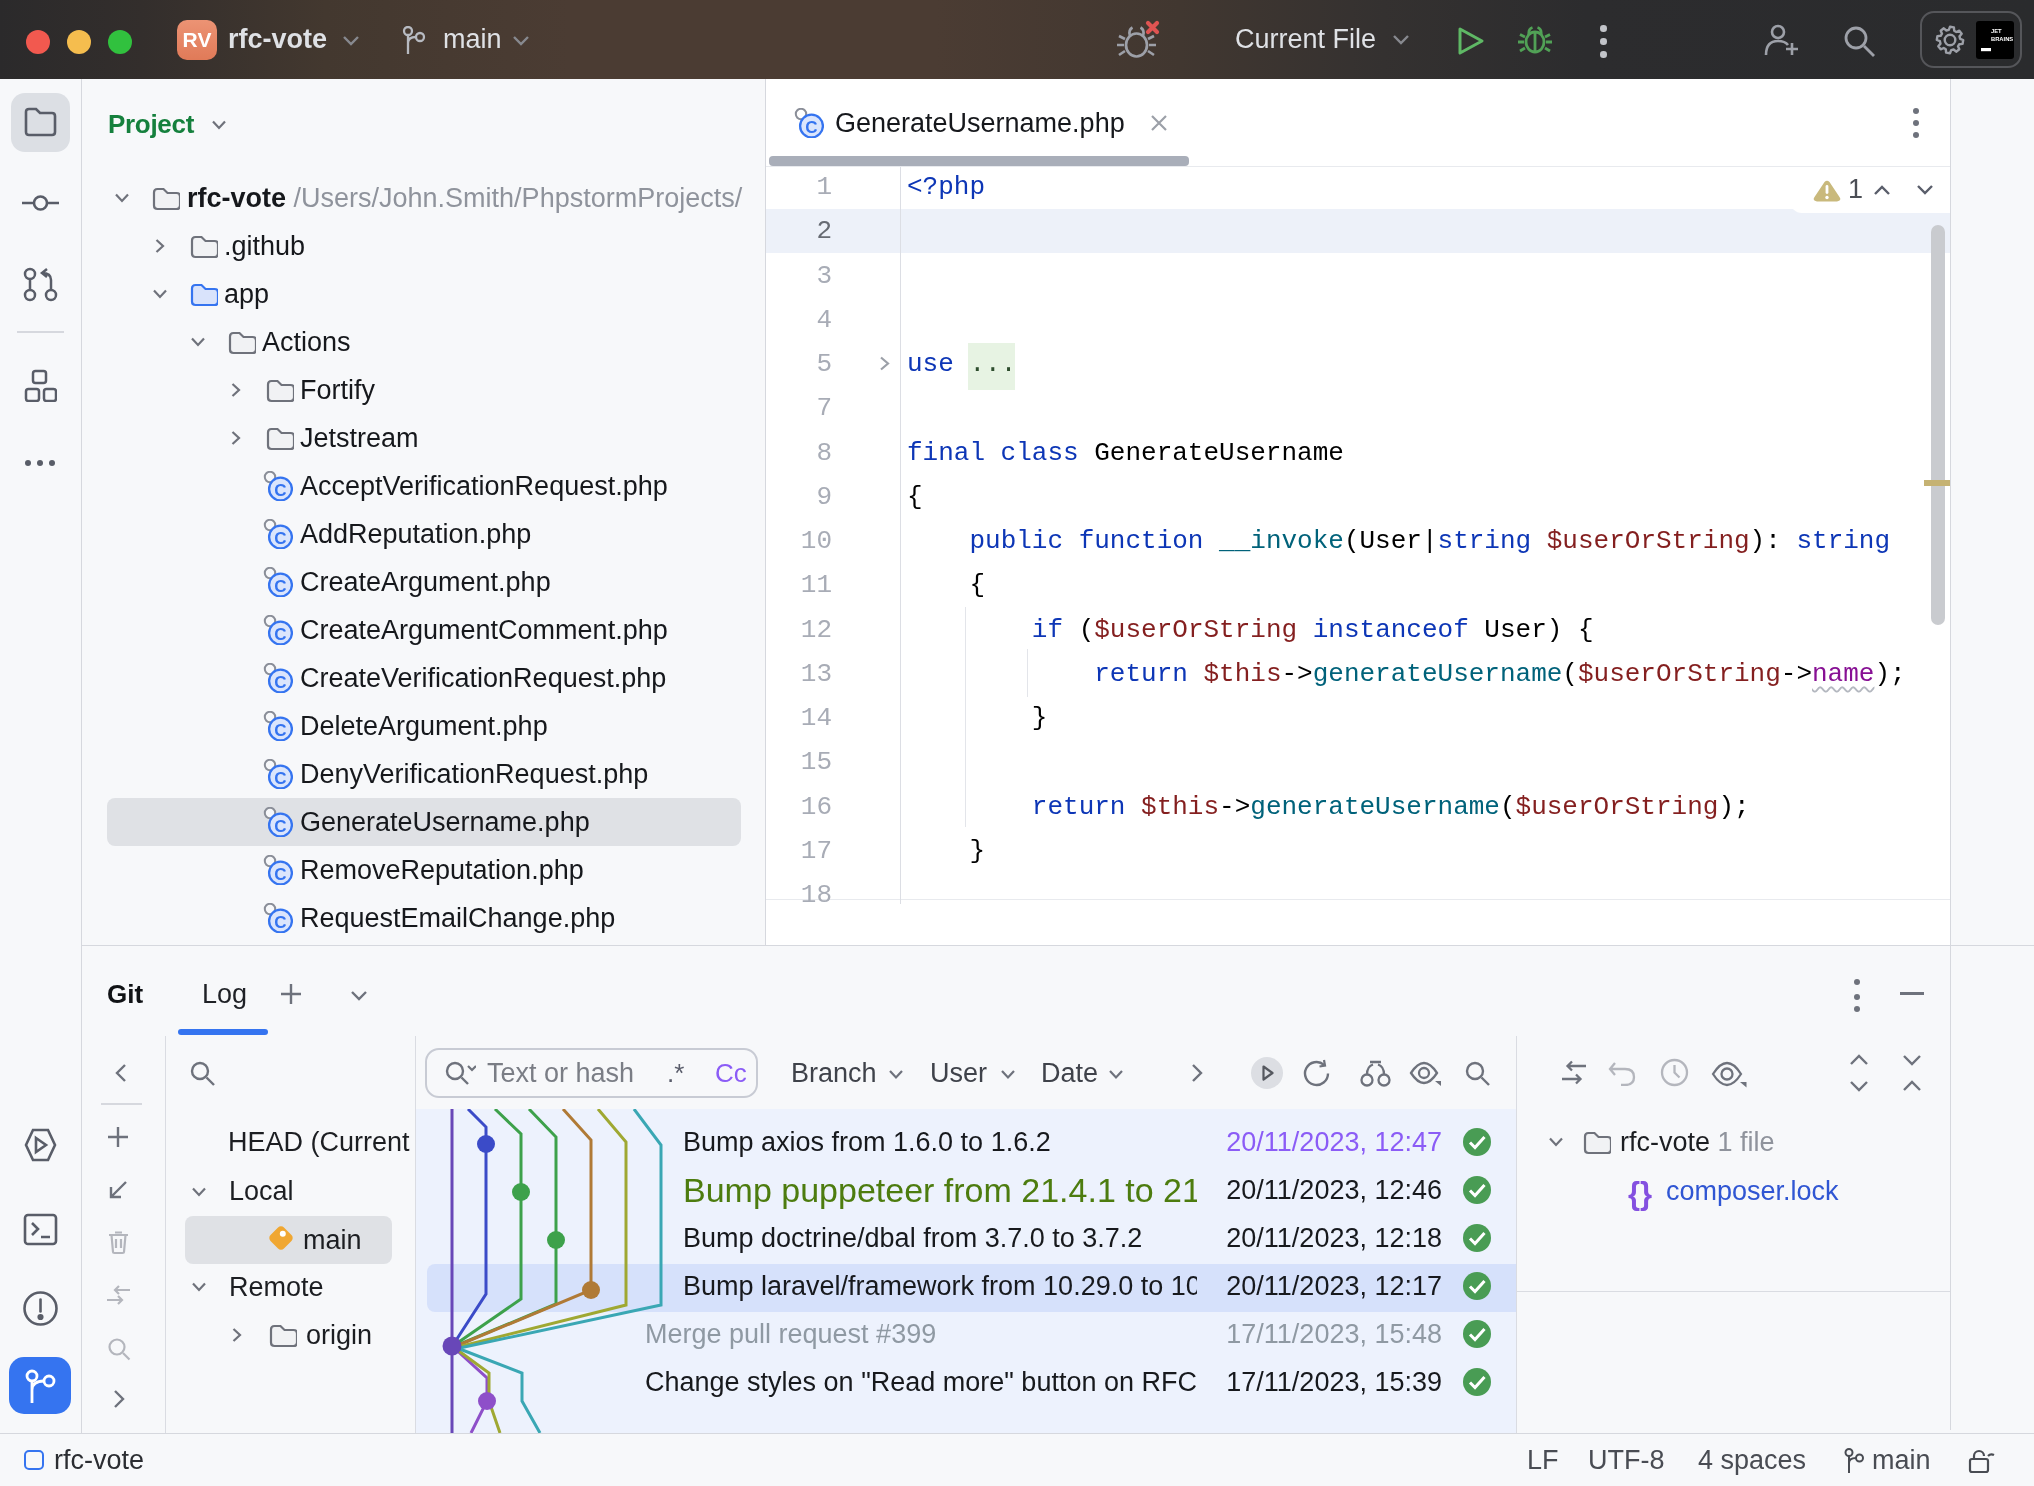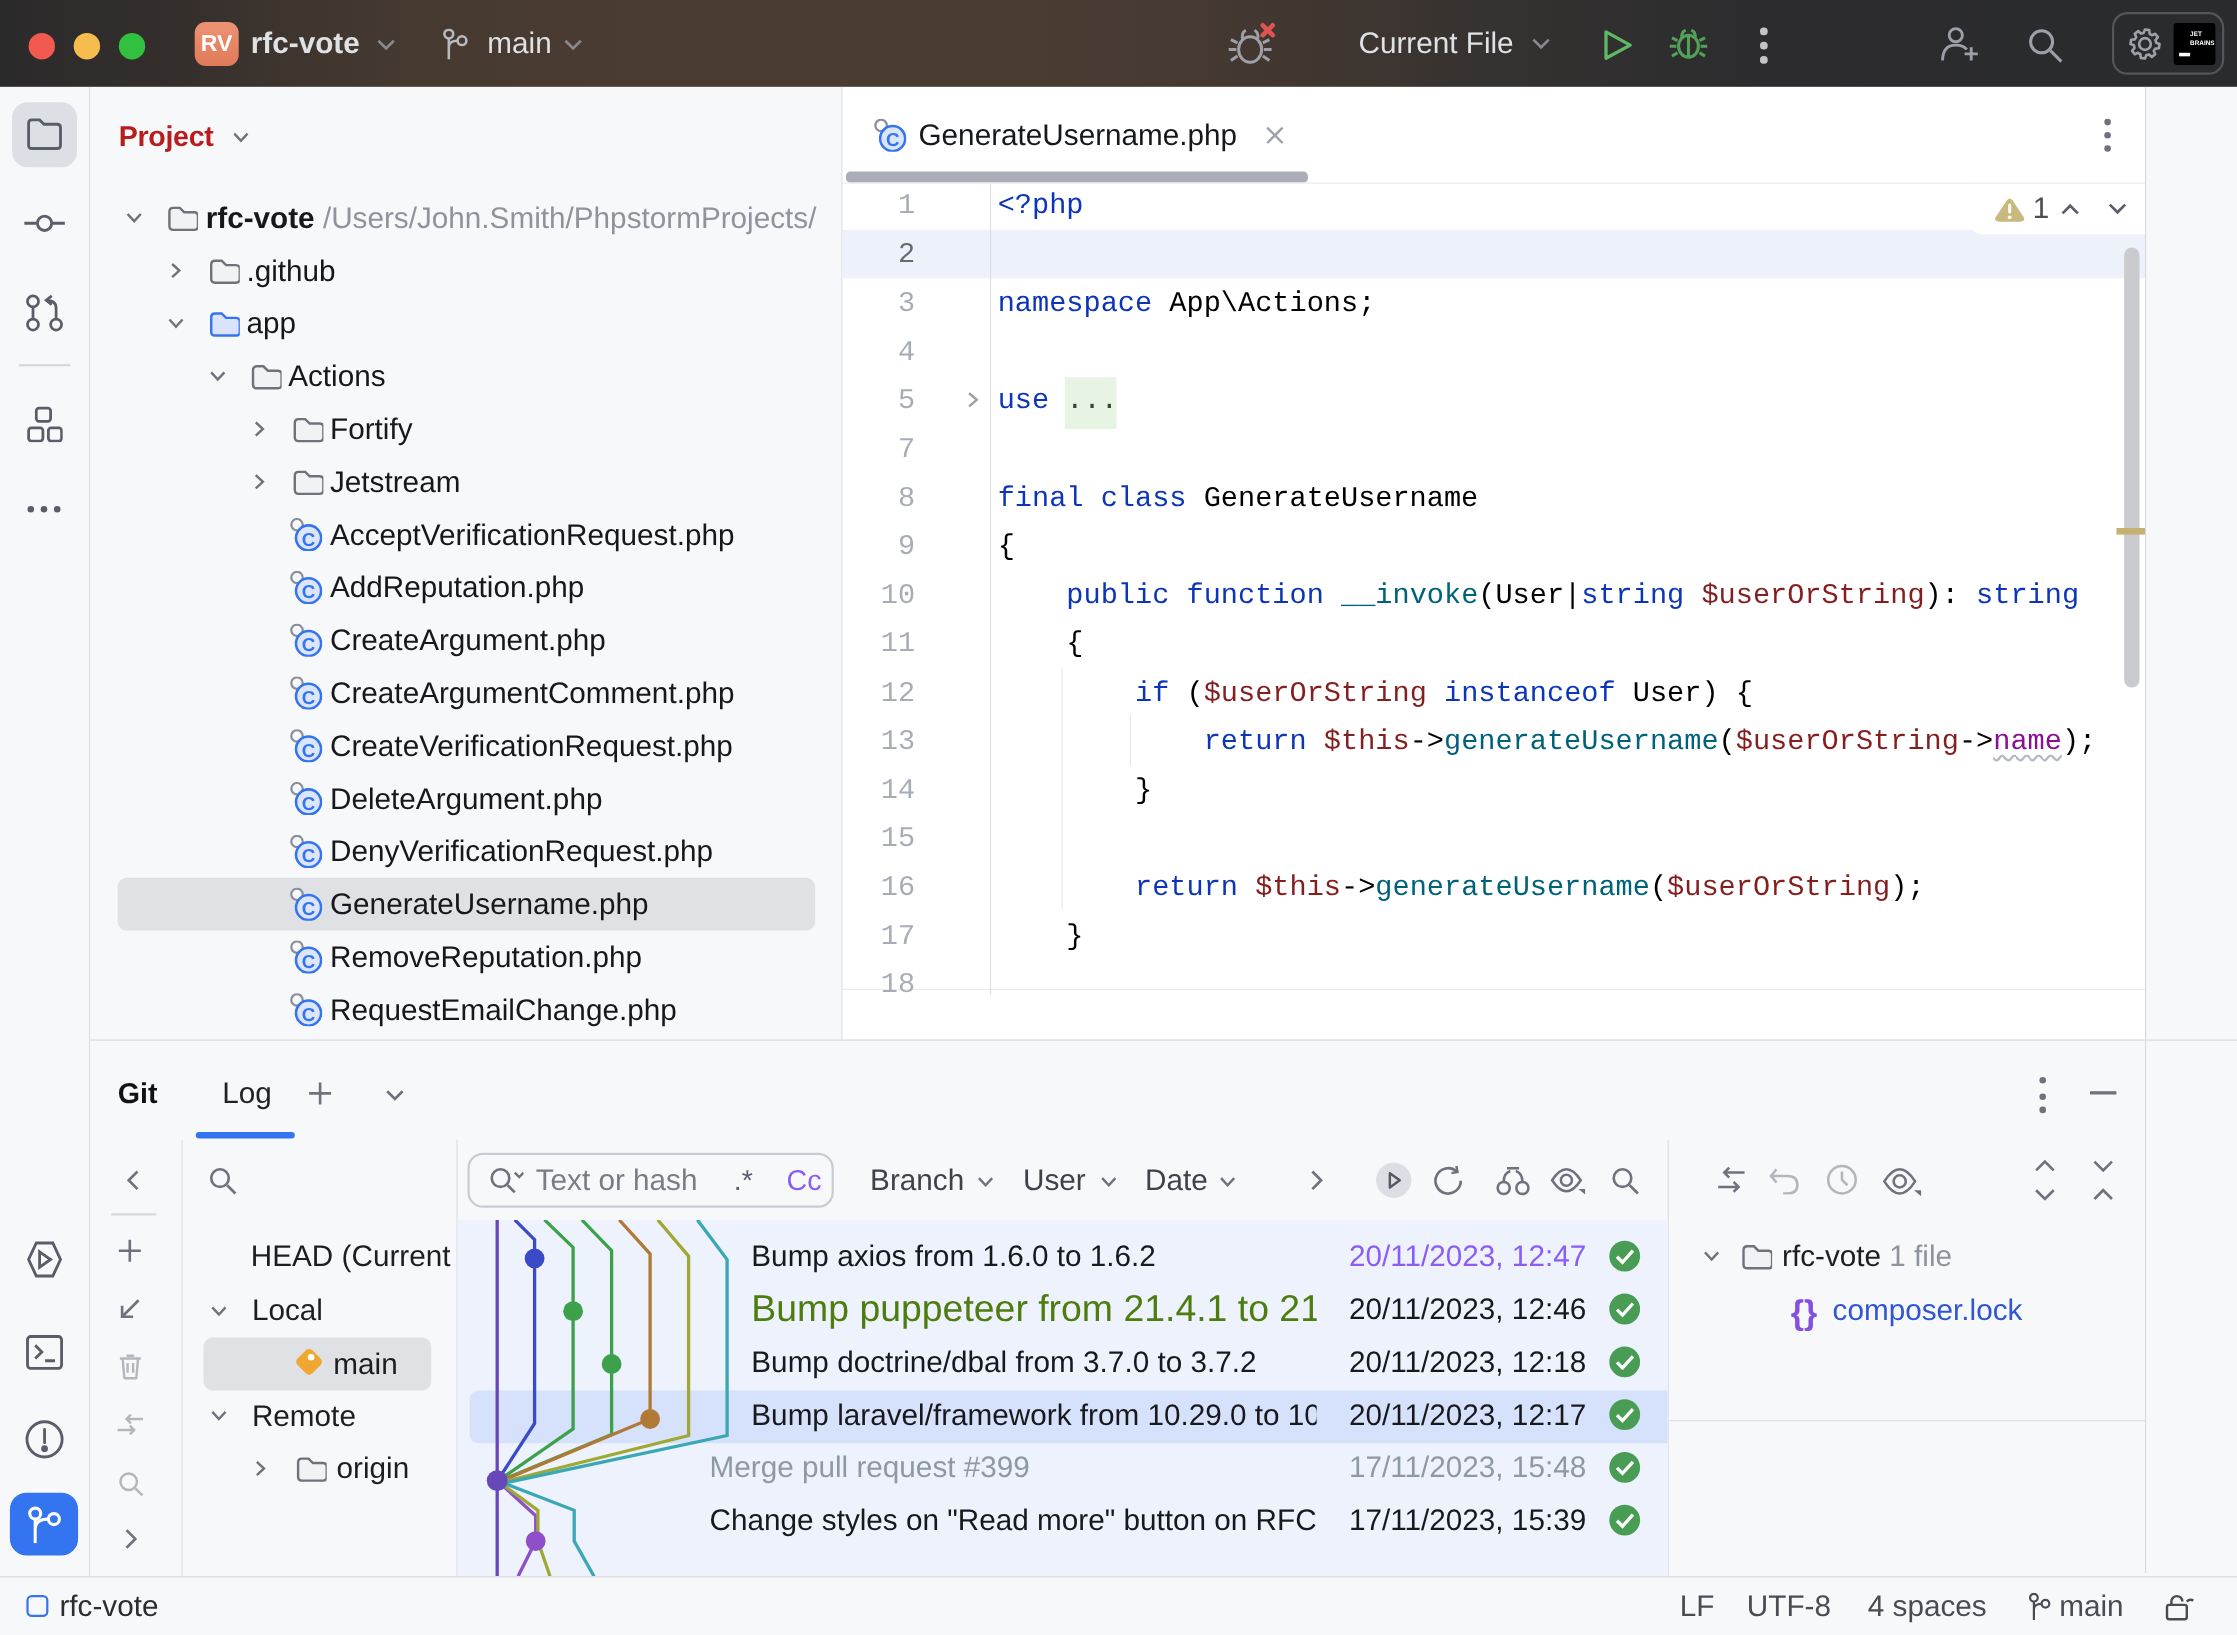--- a/index.html
+++ b/index.html
@@ -169,21 +169,21 @@
     <div class="abs" style="left:9px;top:1278px;width:62px;height:57px;border-radius:15px;background:#3574f0;"></div>
     <svg class="abs" style="left:24px;top:1290px;" width="32" height="34" viewBox="0 0 32 34">
       <g fill="none" stroke="#ffffff" stroke-width="2.8">
         <circle cx="8" cy="7" r="5"></circle>
         <circle cx="25" cy="12" r="5"></circle>
         <path d="M8 12 V34 M8 21 q0 -9 12 -9"></path>
       </g>
     </svg>
   </div>
   <div id="project" class="abs">
-    <div class="abs" style="left:26px;top:28px;font-size:26px;font-weight:bold;color:#b91c1c;line-height:34px;letter-spacing:-0.3px;">Project</div>
+    <div class="abs" style="left:26px;top:28px;font-size:26px;font-weight:bold;color:#15803d;line-height:34px;letter-spacing:-0.3px;">Project</div>
     <svg class="abs" style="left:129px;top:40px;" width="16" height="12" viewBox="0 0 16 12">
       <path d="M2 2.5 L8 9 L14 2.5" fill="none" stroke="#6f727b" stroke-width="2.2"></path>
     </svg>
 
     <div class="abs" style="left:25px;top:719px;width:634px;height:48px;border-radius:8px;background:#dfe1e5;"></div>
     <div id="tree">
 
       <svg class="abs" style="left:32px;top:113px;" width="16" height="12" viewBox="0 0 16 12">
         <path d="M2 2.5 L8 9 L14 2.5" fill="none" stroke="#6f727b" stroke-width="2.2"></path>
       </svg>
@@ -338,21 +338,20 @@
       <div class="ln" style="left:0;top:617.5px;color:#a8acb6;">16</div>
       <div class="ln" style="left:0;top:661.8px;color:#a8acb6;">17</div>
       <div class="ln" style="left:0;top:706.0px;color:#a8acb6;">18</div>
 
       <svg class="abs" style="left:112px;top:188px;" width="13" height="17" viewBox="0 0 13 17">
         <path d="M3 2.5 L10 8.5 L3 14.5" fill="none" stroke="#9ca0a8" stroke-width="2.2"></path>
       </svg>
 
       <div class="abs" style="left:202px;top:176px;width:47px;height:47px;background:#e7f3e3;"></div>
       <div class="cl code" style="top:-2.0px;"><span class="kw">&lt;?php</span></div>
-      <div class="cl code" style="top:86.5px;"><span class="kw">namespace</span> App\Actions;</div>
       <div class="cl code" style="top:175.0px;"><span class="kw">use</span> <span style="color:#2e4d2e;">...</span></div>
       <div class="cl code" style="top:263.5px;"><span class="kw">final class</span> GenerateUsername</div>
       <div class="cl code" style="top:307.8px;">{</div>
       <div class="cl code" style="top:352.0px;">    <span class="kw">public function</span> <span class="fn">__invoke</span>(User|<span class="kw">string</span> <span class="vr">$userOrString</span>): <span class="kw">string</span></div>
       <div class="cl code" style="top:396.2px;">    {</div>
       <div class="cl code" style="top:440.5px;">        <span class="kw">if</span> (<span class="vr">$userOrString</span> <span class="kw">instanceof</span> User) {</div>
       <div class="cl code" style="top:484.8px;">            <span class="kw">return</span> <span class="vr">$this</span>-&gt;<span class="fn">generateUsername</span>(<span class="vr">$userOrString</span>-&gt;<span class="pp" style="text-decoration:underline wavy #b4b8c0 1.5px;text-underline-offset:5px;">name</span>);</div>
       <div class="cl code" style="top:529.0px;">        }</div>
       <div class="cl code" style="top:617.5px;">        <span class="kw">return</span> <span class="vr">$this</span>-&gt;<span class="fn">generateUsername</span>(<span class="vr">$userOrString</span>);</div>
       <div class="cl code" style="top:661.8px;">    }</div>

